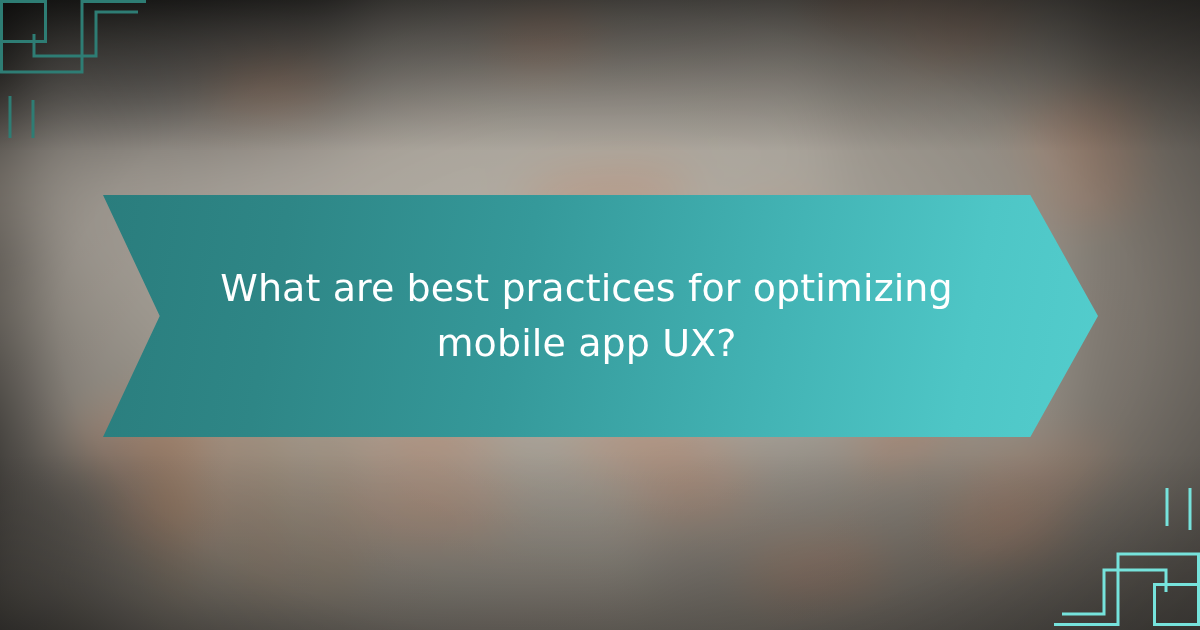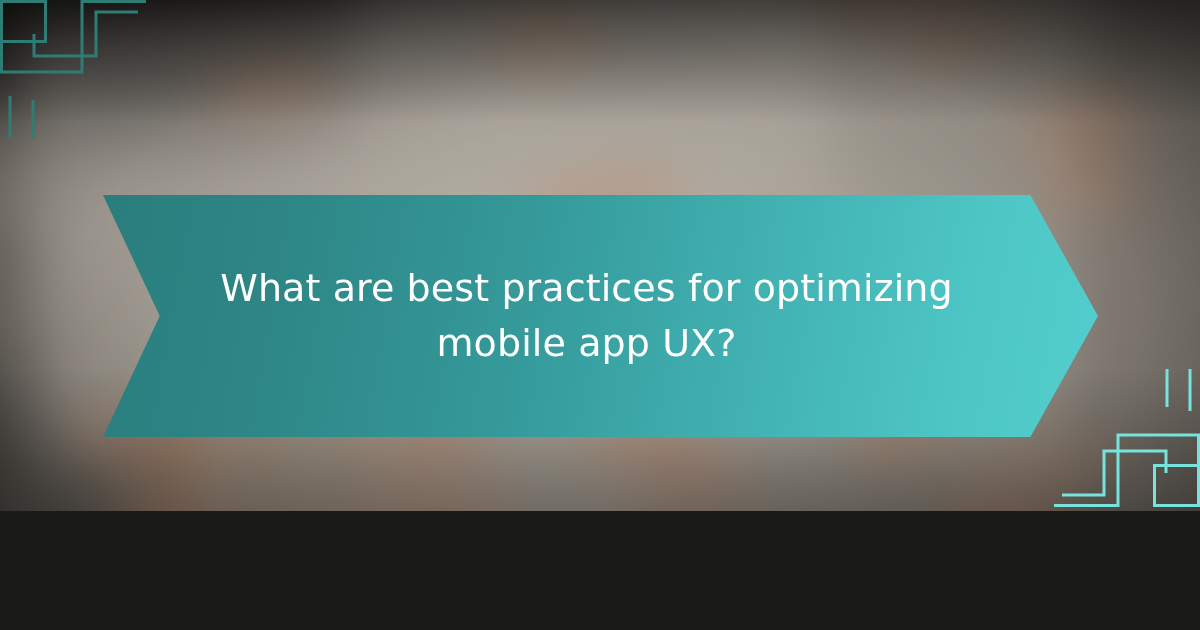--- a/index.html
+++ b/index.html
@@ -6,21 +6,21 @@
 
   html, body {
     width:1200px; height:630px;
     overflow:hidden;
     font-family:"DejaVu Sans", sans-serif;
     background:#1a1a18;
   }
 
   #stage {
     position:relative;
-    width:1200px; height:511px;
+    width:1200px; height:630px;
     overflow:hidden;
   }
 
   
   .bg-photo {
     position:absolute;
     left:-60px; top:-60px;
     width:1320px; height:750px;
     filter: blur(26px) saturate(0.92);
     transform: scale(1.06);

